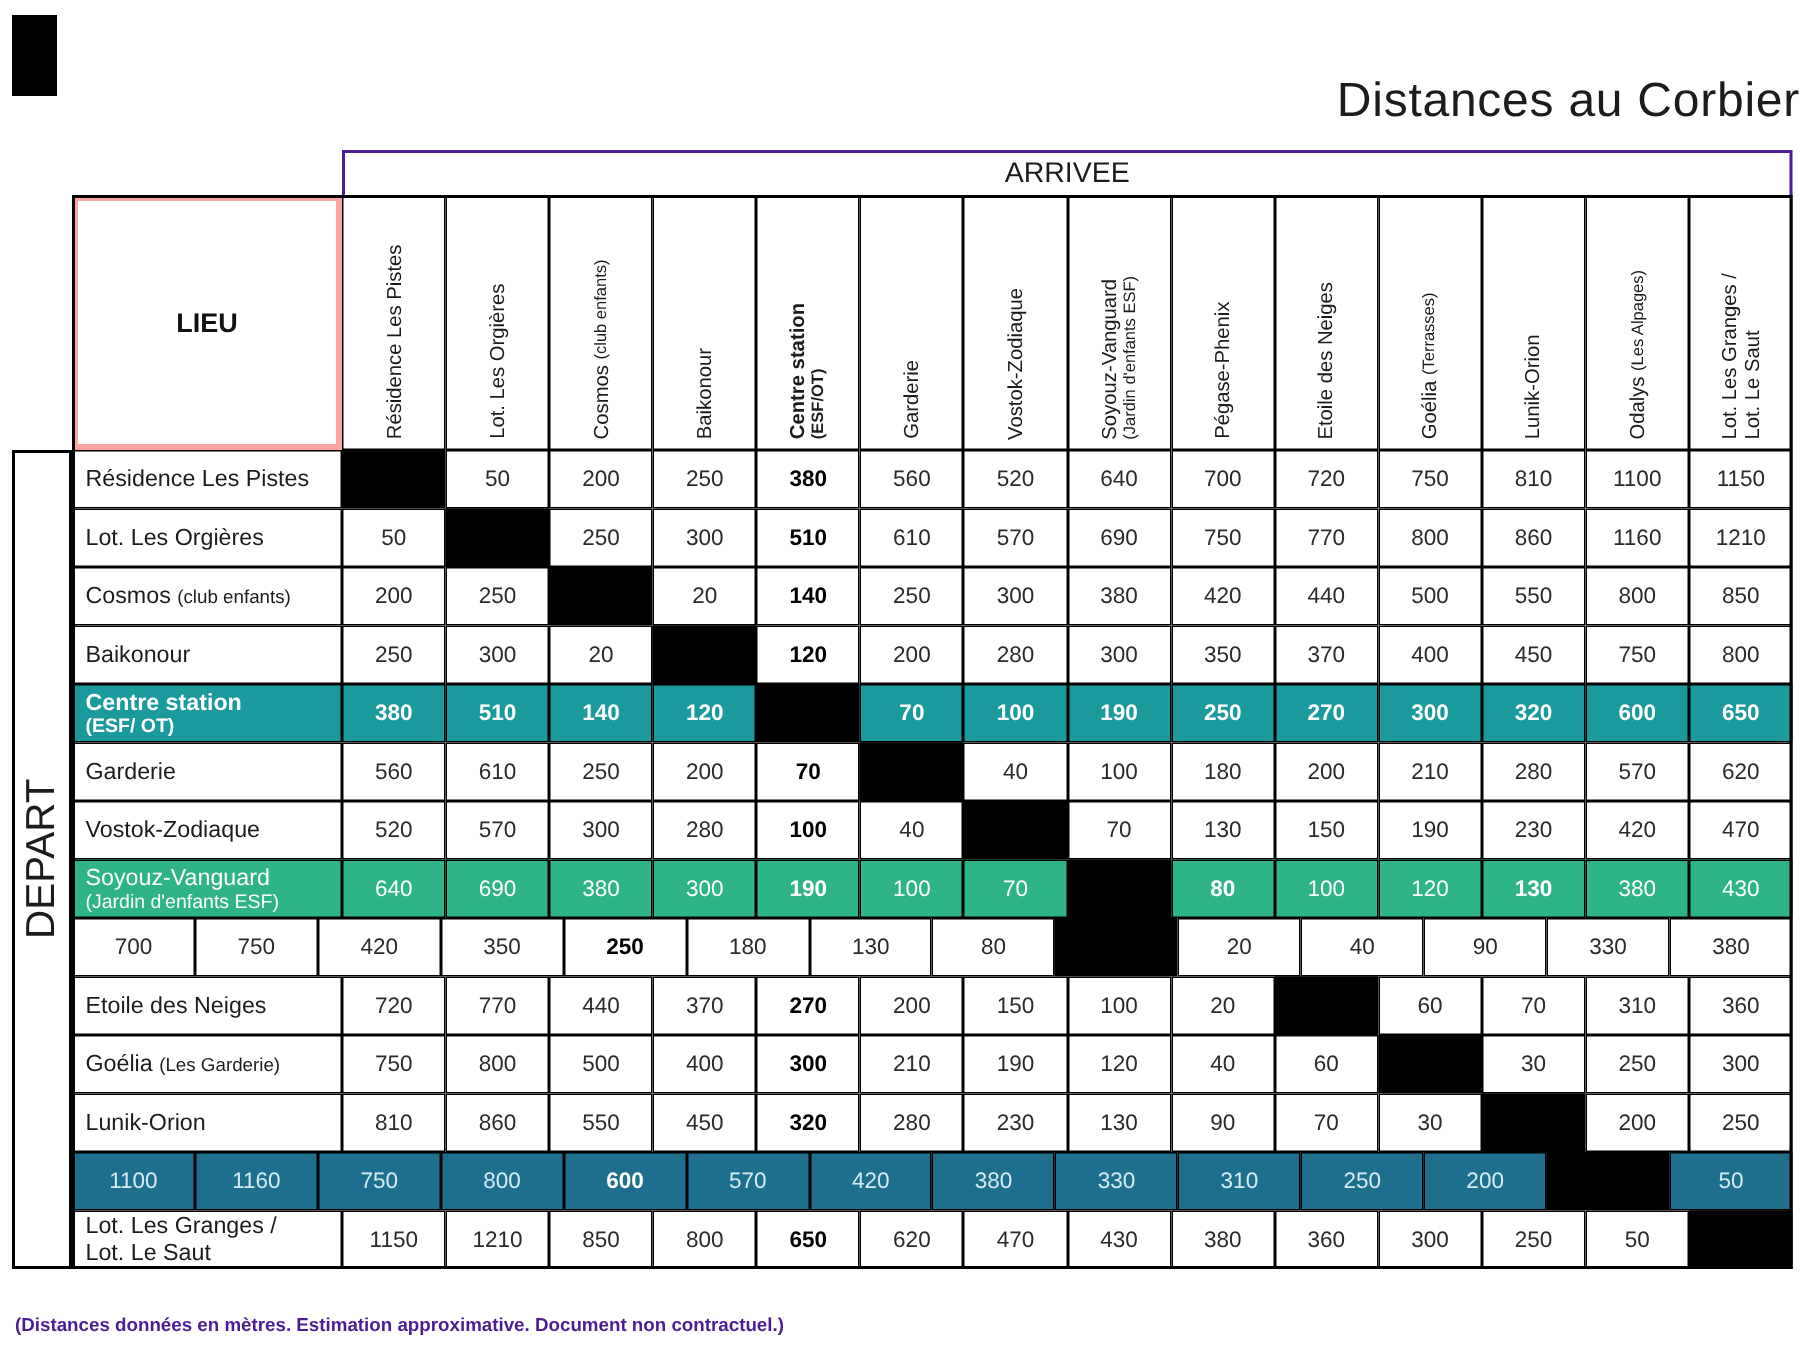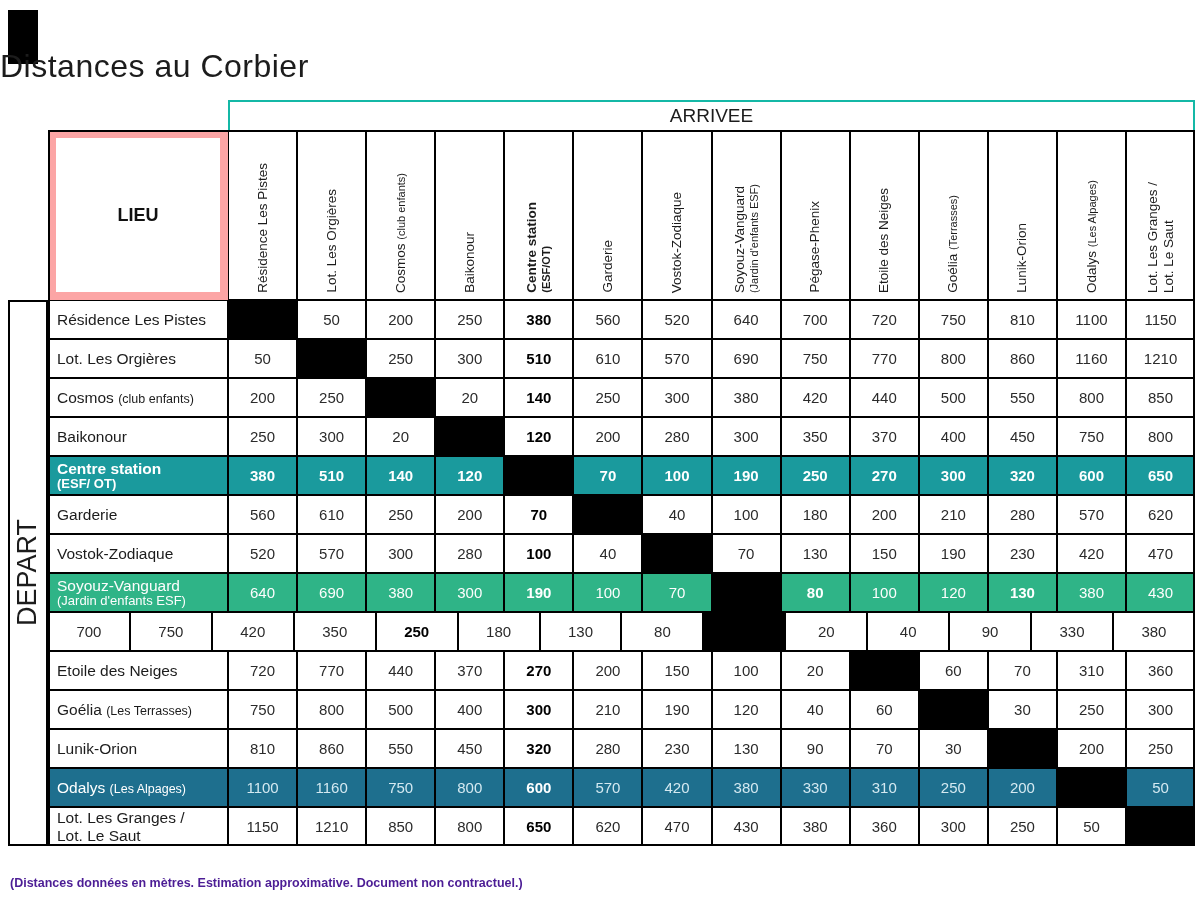--- a/index.html
+++ b/index.html
@@ -1,34 +1,34 @@
 <!DOCTYPE html>
 <html><head>
 <meta charset="utf-8">
 <style>
   html,body{margin:0;padding:0;background:#fff;}
   #page{position:relative;width:1200px;height:900px;background:#fff;overflow:hidden;
         font-family:"Liberation Sans","DejaVu Sans",sans-serif;color:#111;}
 
   #black-mark{position:absolute;left:8px;top:10px;width:30px;height:54px;background:#000;}
 
-  #title{position:absolute;left:0;top:48px;width:100%;text-align:left;
+  #title{position:absolute;left:0;top:48px;width:100%;text-align:right;
          font-size:32px;color:#1c1c1c;letter-spacing:.5px;}
 
   #arrivee-band{position:absolute;left:228px;top:100px;width:967px;height:32px;
-                border:2px solid #14b8a6;box-sizing:border-box;
+                border:2px solid #4c1d95;box-sizing:border-box;
                 display:flex;align-items:center;justify-content:center;
                 font-size:19px;color:#1c1c1c;}
 
   #table-main{position:absolute;left:48px;top:130px;width:1147px;}
   #outer-frame{position:absolute;left:48px;top:130px;width:1147px;height:716px;
                border:2px solid #000;box-sizing:border-box;pointer-events:none;z-index:5;}
 
   .header-row{display:flex;height:170px;}
-  #lieu-cell{width:180px;box-sizing:border-box;border:8px solid #fca5a5;
+  #lieu-cell{width:180px;box-sizing:border-box;border:4px solid #fca5a5;
              display:flex;align-items:center;justify-content:center;
              font-weight:bold;font-size:18px;background:#fff;}
   .hcell{flex:1;box-sizing:border-box;border:1px solid #000;background:#fff;
          display:flex;align-items:flex-end;justify-content:center;
          padding-bottom:6px;overflow:hidden;}
   .vtext{writing-mode:vertical-rl;transform:rotate(180deg);
          font-size:13.5px;line-height:1.18;color:#1c1c1c;white-space:nowrap;}
   .vtext .small{font-size:11px;}
   .vtext .block{display:block;}
   .hcell.bold .vtext{font-weight:bold;}
@@ -313,21 +313,21 @@
           <div class="dcell">100</div>
           <div class="dcell">20</div>
           <div class="dcell diag"></div>
           <div class="dcell">60</div>
           <div class="dcell">70</div>
           <div class="dcell">310</div>
           <div class="dcell">360</div>
         </div>
         <div class="trow">
           <div class="lcell">
-            <span>Goélia <span class="paren">(Les Terrasses)</span></span>
+            <span>Goélia <span class="paren">(Les Garderie)</span></span>
           </div>
           <div class="dcell">750</div>
           <div class="dcell">800</div>
           <div class="dcell">500</div>
           <div class="dcell">400</div>
           <div class="dcell b">300</div>
           <div class="dcell">210</div>
           <div class="dcell">190</div>
           <div class="dcell">120</div>
           <div class="dcell">40</div>
@@ -350,23 +350,20 @@
           <div class="dcell">230</div>
           <div class="dcell">130</div>
           <div class="dcell">90</div>
           <div class="dcell">70</div>
           <div class="dcell">30</div>
           <div class="dcell diag"></div>
           <div class="dcell">200</div>
           <div class="dcell">250</div>
         </div>
         <div class="trow hl-dark">
-          <div class="lcell">
-            <span>Odalys <span class="paren">(Les Alpages)</span></span>
-          </div>
           <div class="dcell">1100</div>
           <div class="dcell">1160</div>
           <div class="dcell">750</div>
           <div class="dcell">800</div>
           <div class="dcell b">600</div>
           <div class="dcell">570</div>
           <div class="dcell">420</div>
           <div class="dcell">380</div>
           <div class="dcell">330</div>
           <div class="dcell">310</div>

